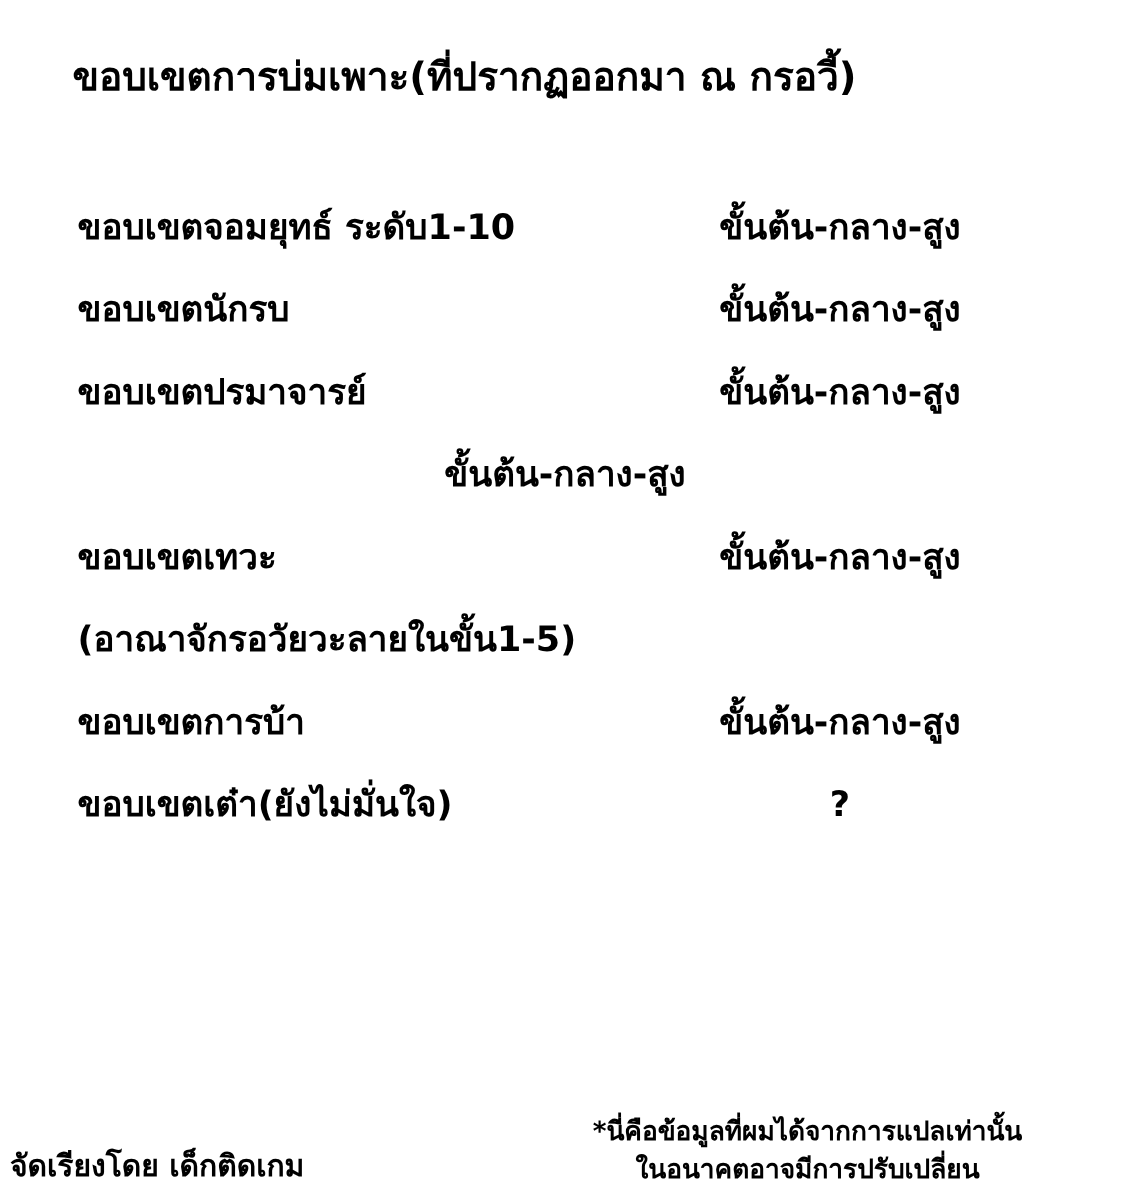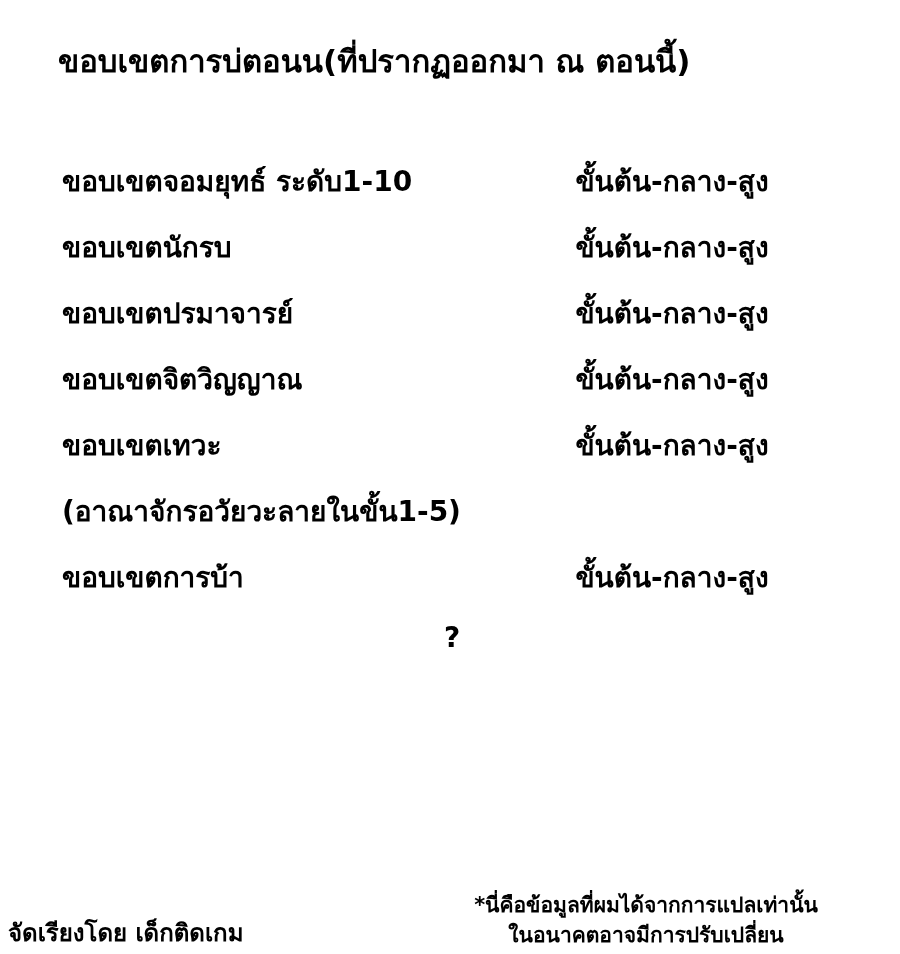--- a/index.html
+++ b/index.html
@@ -73,61 +73,61 @@
     font-size: 24px;
     font-weight: bold;
     white-space: nowrap;
   }
 </style>
 </head>
 <body>
 
 <div class="page">
 
-  <div class="title">ขอบเขตการบ่ตอนน(ที่ปรากฏออกมา ณ ตอนนี้)</div>
+  <div class="title">ขอบเขตการบ่มเพาะ(ที่ปรากฏออกมา ณ กรอวี้)</div>
 
   <div class="list">
 
     <div class="row">
       <span class="name">ขอบเขตจอมยุทธ์ ระดับ1-10</span>
       <span class="levels">ขั้นต้น-กลาง-สูง</span>
     </div>
 
     <div class="row">
       <span class="name">ขอบเขตนักรบ</span>
       <span class="levels">ขั้นต้น-กลาง-สูง</span>
     </div>
 
     <div class="row">
       <span class="name">ขอบเขตปรมาจารย์</span>
       <span class="levels">ขั้นต้น-กลาง-สูง</span>
     </div>
 
 
     <div class="row">
-      <span class="name">ขอบเขตจิตวิญญาณ</span>
       <span class="levels">ขั้นต้น-กลาง-สูง</span>
     </div>
 
     <div class="row">
       <span class="name">ขอบเขตเทวะ</span>
       <span class="levels">ขั้นต้น-กลาง-สูง</span>
     </div>
 
     <div class="row full">
       <span class="name">(อาณาจักรอวัยวะลายในขั้น1-5)</span>
       <span class="levels"></span>
     </div>
 
     <div class="row">
       <span class="name">ขอบเขตการบ้า</span>
       <span class="levels">ขั้นต้น-กลาง-สูง</span>
     </div>
 
     <div class="row">
+      <span class="name">ขอบเขตเต๋า(ยังไม่มั่นใจ)</span>
       <span class="levels">?</span>
     </div>
 
   </div>
 
   <div class="footnote">
     <div>*นี่คือข้อมูลที่ผมได้จากการแปลเท่านั้น</div>
     <div>ในอนาคตอาจมีการปรับเปลี่ยน</div>
   </div>
 

